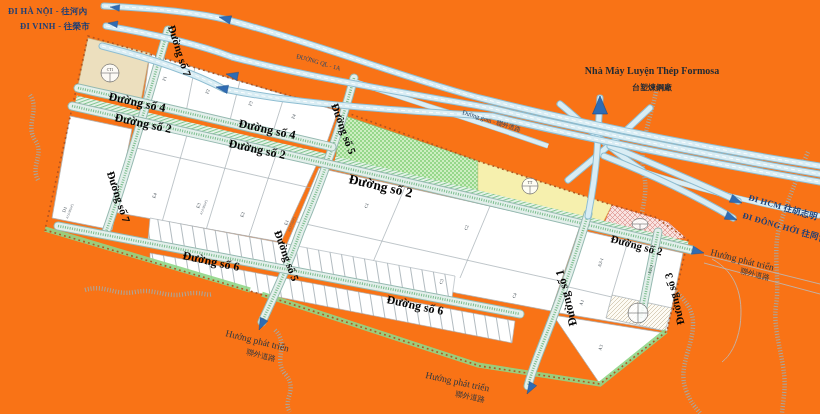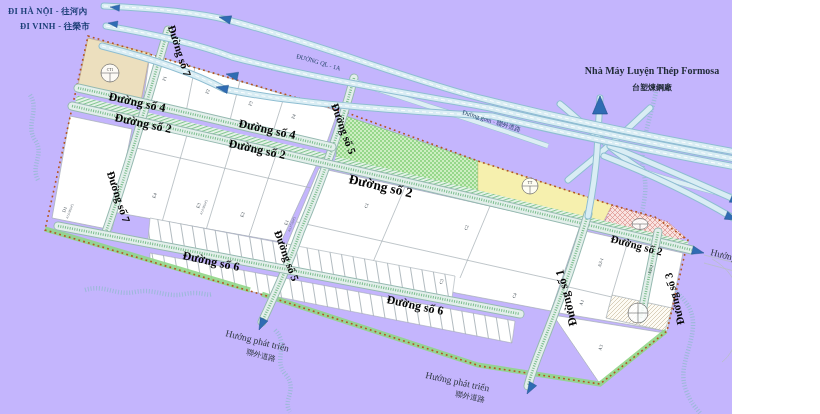--- a/index.html
+++ b/index.html
@@ -1,16 +1,16 @@
 <!DOCTYPE html>
 <html><head>
 <meta charset="utf-8">
 <style>
   html,body{margin:0;padding:0;background:#fff;}
-  #stage{position:relative;width:732px;height:414px;background:#c4b5fd;overflow:hidden;
+  #stage{position:relative;width:820px;height:414px;background:#f97316;overflow:hidden;
          font-family:"Liberation Serif",serif;}
   svg{display:block}
   text{font-family:"Liberation Serif",serif;}
   .dest{font-size:8.5px;font-weight:bold;fill:#1c3f77;letter-spacing:.3px}
   .formosa{font-size:10px;font-weight:bold;fill:#1f2a35}
   .formosa-zh{font-size:8px;font-weight:bold;fill:#1f2a35}
   .dev{font-size:9.5px;fill:#2e3740}
   .dev-zh{font-size:7.5px;fill:#2e3740}
   .gomlbl{font-size:6.3px;fill:#27476b}
   .roadlbl{font-size:12px;font-weight:bold;fill:#060606}

